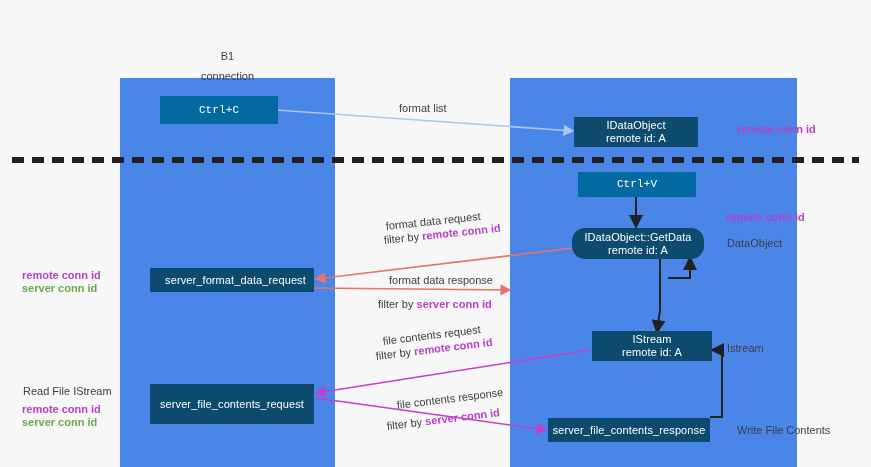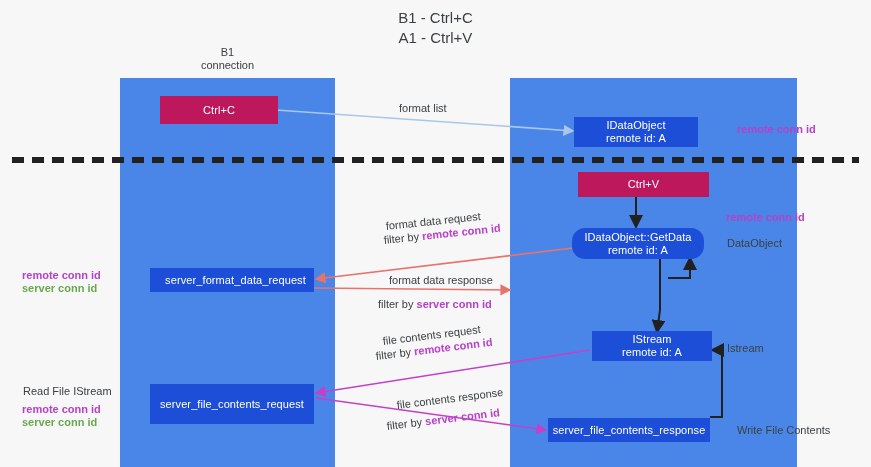--- a/index.html
+++ b/index.html
@@ -39,43 +39,43 @@
     font-size: 15px;
     color: #3c4043;
     line-height: 20px;
     white-space: pre-line;
   }
   .lane-title {
     position: absolute;
     text-align: center;
     font-size: 11px;
     color: #3c4043;
-    line-height: 13px;
+    line-height: 20px;
     white-space: pre-line;
   }
   #title-b1 { left: 120px; top: 46px; width: 215px; }
   #title-a1 { left: 510px; top: 46px; width: 287px; }
 
   
   .node {
     position: absolute;
     box-sizing: border-box;
     display: flex;
     flex-direction: column;
     align-items: center;
     justify-content: center;
     text-align: center;
     color: #ffffff;
     font-size: 11px;
     line-height: 13px;
     white-space: pre-line;
     letter-spacing: 0.1px;
   }
-  .node.green { background: #be185d; }
-  .node.orange { background: #1d4ed8; }
+  .node.green { background: #0369a1; font-family: Liberation Mono, monospace; }
+  .node.orange { background: #0c4a6e; }
 
   
   .annot {
     position: absolute;
     font-size: 11px;
     line-height: 13px;
     white-space: pre-line;
   }
   .annot.dark { color: #3c4043; }
   .annot.purple { color: #b741c8; font-weight: bold; }
@@ -147,31 +147,29 @@
 
     <line x1="590" y1="350" x2="316" y2="393" stroke="#c341c8" stroke-width="1.6" marker-end="url(#ah-magenta)"></line>
 
     <line x1="316" y1="398" x2="546" y2="430" stroke="#c341c8" stroke-width="1.6" marker-end="url(#ah-magenta)"></line>
 
     <path d="M 710,417 L 722,417 L 722,350 L 712,350" fill="none" stroke="#212121" stroke-width="2" marker-end="url(#ah-black)"></path>
   </svg>
 
   <div id="divider"></div>
 
-  <div id="doc-title">B1 - Ctrl+C
-A1 - Ctrl+V</div>
   <div class="lane-title" id="title-b1">B1
 connection</div>
 
   <div class="node green" style="left:160px; top:96px; width:118px; height:28px;">Ctrl+C</div>
 
   <div class="node orange" style="left:574px; top:117px; width:124px; height:30px;">IDataObject
 remote id: A</div>
 
-  <div class="node green" style="left:578px; top:172px; width:131px; height:25px;">Ctrl+V</div>
+  <div class="node green" style="left:578px; top:172px; width:118px; height:25px;">Ctrl+V</div>
 
   <div class="node orange" style="left:572px; top:228px; width:132px; height:31px;border-radius:13px;">IDataObject::GetData
 remote id: A</div>
 
   <div class="node orange" style="left:150px; top:268px; width:164px; height:24px;padding-left:7px;">server_format_data_request</div>
 
 
   <div class="node orange" style="left:592px; top:331px; width:120px; height:30px;">IStream
 remote id: A</div>
 

